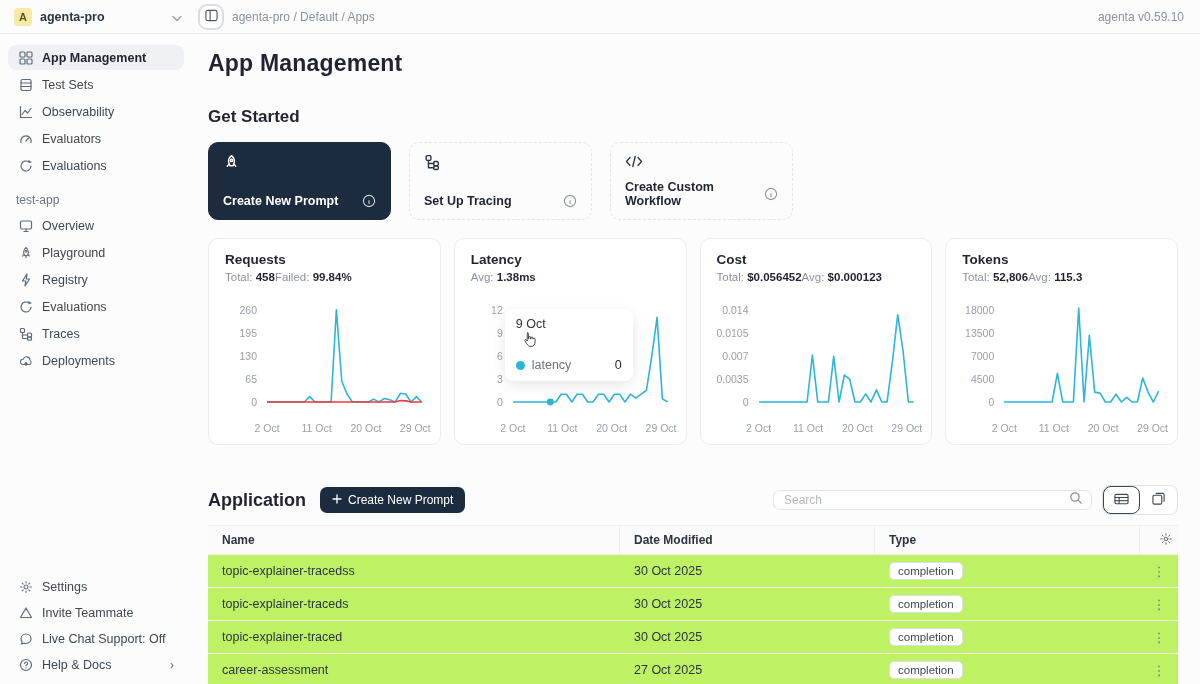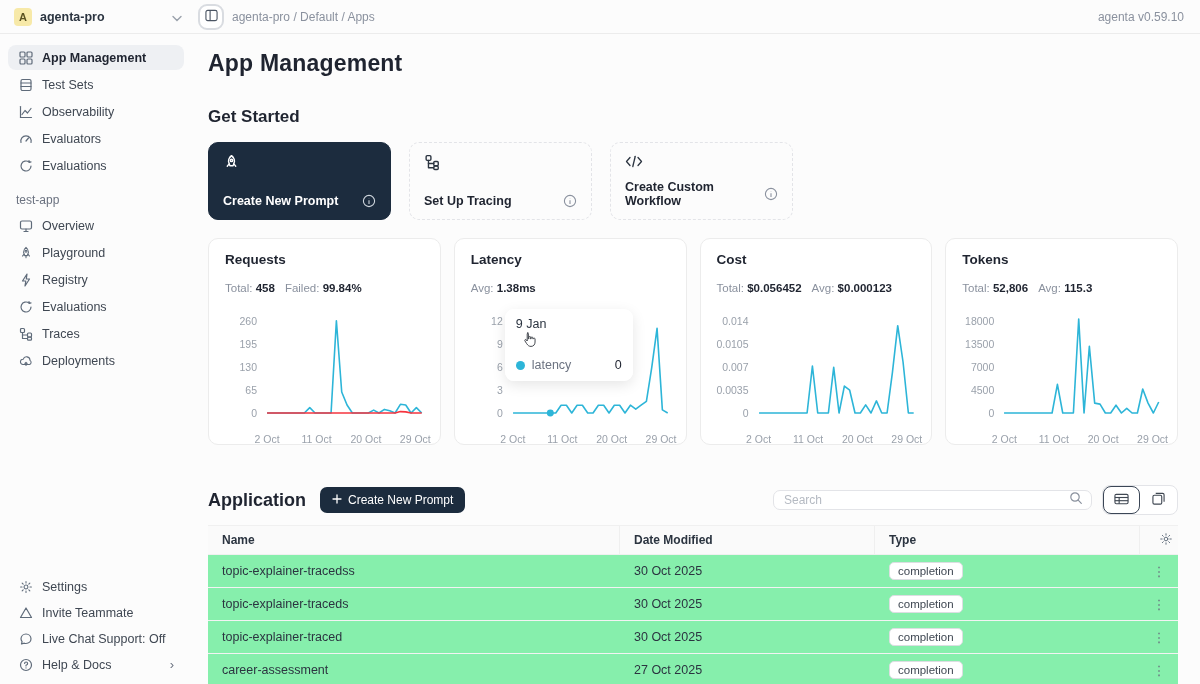--- a/index.html
+++ b/index.html
@@ -48,21 +48,21 @@
   .gs-card svg.gsic { stroke:#2b3440; fill:none; stroke-width:1.3; stroke-linecap:round; stroke-linejoin:round; }
   .gs-card.dark svg.gsic { stroke:#fff; }
   .info-ic { margin-left:auto; width:14px; height:14px; }
   .info-ic svg { stroke:#8a919e; fill:none; stroke-width:1.1; }
   .gs-card.dark .info-ic svg { stroke:#cfd6dd; }
 
   
   .metric-row { display:flex; gap:13px; margin-top:18px; }
   .mcard { width:233px; height:207px; background:#fff; border:1px solid #ececec; border-radius:10px; padding:13px 16px; position:relative; }
   .mtitle { font-size:13.5px; font-weight:700; }
-  .mstats { font-size:11.5px; color:#8a919e; margin-top:15px; display:flex; gap:10px; }
+  .mstats { font-size:11.5px; color:#8a919e; margin-top:4px; display:flex; }
   .mstats b { color:#1f2430; font-weight:700; }
   .chart-zone { display:flex; margin-top:21px; }
   .ycol { width:40px; height:104px; display:flex; flex-direction:column; justify-content:space-between;
     align-items:flex-end; padding-right:8px; font-size:10.5px; color:#9aa1ab; }
   .plot-wrap { position:relative; flex:1; height:104px; cursor:crosshair; }
   .plot-svg { position:absolute; inset:0; width:100%; height:100%; }
   .xlabels { position:relative; height:16px; margin-left:40px; margin-top:12px; }
   .xlabels span { position:absolute; top:2px; transform:translateX(-42%); font-size:10.5px; color:#9aa1ab; white-space:nowrap; }
 
   
@@ -90,21 +90,21 @@
 
   
   .table { margin-top:10px; }
   .t-head { display:flex; height:30px; align-items:center; background:#fafafa; border-top:1px solid #f0f0f0; border-bottom:1px solid #f0f0f0; }
   .t-head .hc { font-size:12px; font-weight:600; color:#2b3440; padding-left:14px; border-right:1px solid #efefef; height:100%; display:flex; align-items:center; }
   .t-head .hc:last-child { border-right:none; }
   .c-name { width:412px; flex:0 0 auto; }
   .c-date { width:255px; flex:0 0 auto; }
   .c-type { width:265px; flex:0 0 auto; }
   .c-act  { flex:1; display:flex; align-items:center; justify-content:center; }
-  .t-row { display:flex; height:33px; align-items:center; border-bottom:1px solid #f3f3f3; cursor:pointer; background:#86efac; }
+  .t-row { display:flex; height:33px; align-items:center; border-bottom:1px solid #f3f3f3; cursor:pointer; background:#bef264; }
   .t-row .tc { font-size:12.5px; color:#2b3440; padding-left:14px; }
   .pill { display:inline-block; font-size:11.5px; color:#3f4752; border:1px solid #dcdee2; border-radius:5px; padding:2px 8px; background:#fff; }
   .kebab { flex:1; text-align:center; color:#6b7280; font-size:13px; cursor:pointer; }
   .gear-glyph { color:#5f6b7a; font-size:14px; cursor:pointer; }
 </style>
 </head>
 <body>
 
 <div class="topbar">
   <div class="topbar-left">
@@ -389,21 +389,21 @@
               </svg>
             </div>
         </div>
         <div class="xlabels">
             <span style="left: 0%;">2 Oct</span>
             <span style="left: 31%;">11 Oct</span>
             <span style="left: 62%;">20 Oct</span>
             <span style="left: 93.1%;">29 Oct</span>
           </div>
         <div class="chart-tooltip">
-          <div class="tt-date">9 Jan</div>
+          <div class="tt-date">9 Oct</div>
           <div class="tt-row">
             <span class="tt-dot"></span>
             <span>latency</span>
             <span class="tt-val">0</span>
           </div>
         </div>
         <svg class="cursor-hand" viewBox="0 0 16 16">
           <path d="M6 1.8c.55 0 .95.42.95.95V7.4h.45V5.9c0-.45.37-.8.82-.8.45 0 .82.35.82.8v1.5h.45v-1c0-.45.37-.8.82-.8.45 0 .82.35.82.8v1h.45c.05-.4.4-.7.85-.7.45 0 .8.36.8.8v2.9c0 2.4-1.5 4.1-3.8 4.1-1.9 0-2.8-.8-4.1-2.6L3.7 9.3c-.27-.36-.2-.86.15-1.13.35-.27.86-.2 1.13.15l.87 1.1V2.75c0-.53.42-.95.95-.95z" fill="#ffffff" stroke="#3b3f46" stroke-width="0.9"></path>
         </svg>
       </div>

